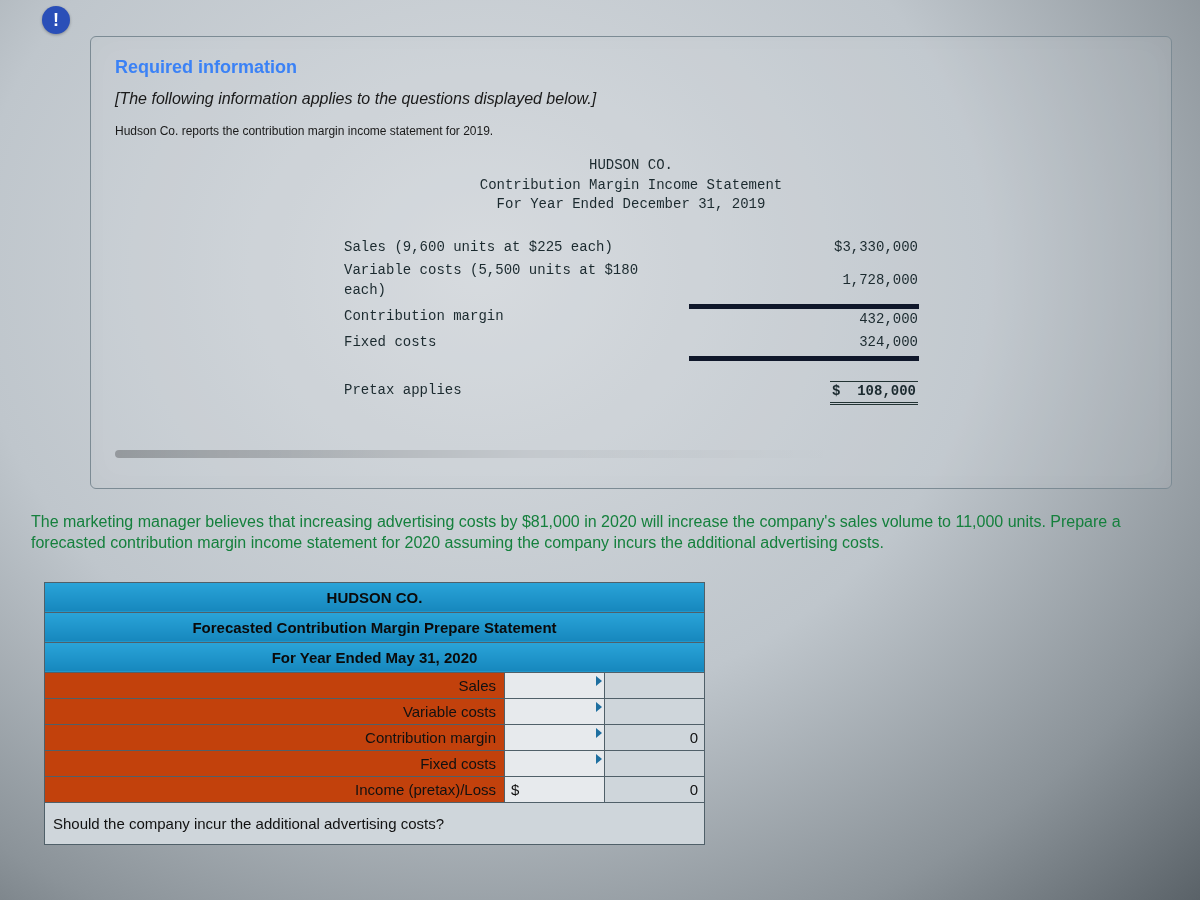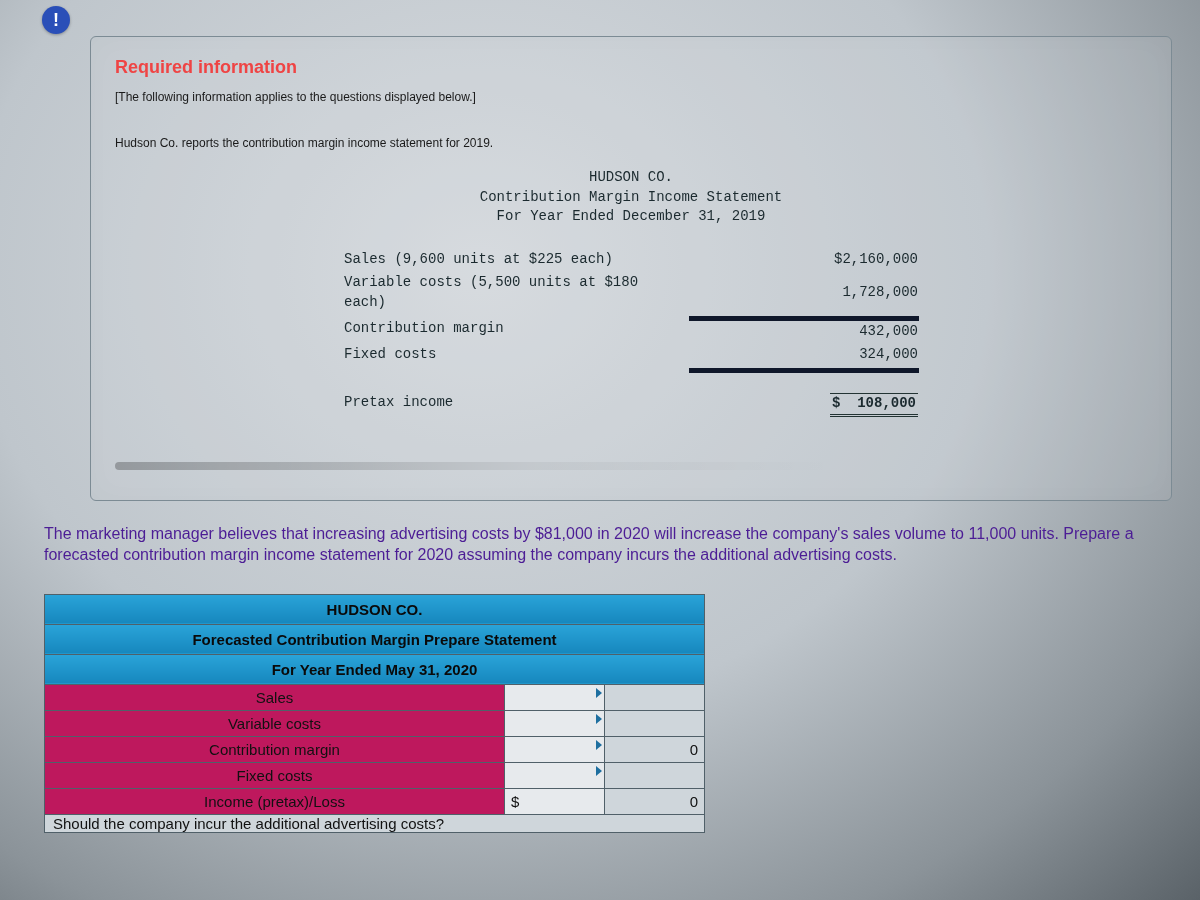--- a/index.html
+++ b/index.html
@@ -33,26 +33,27 @@
     border: 1.5px solid #7c8b94;
     border-radius: 6px;
     padding: 20px 24px 30px 24px;
     background: rgba(210,216,222,0.2);
     min-height: 320px;
     box-shadow: inset 0 0 30px rgba(0,0,0,0.02);
   }
   .req-title {
     font-weight: bold;
     font-size: 18px;
-    color: #ef4444;
+    color: #3b82f6;
     margin-bottom: 12px;
   }
   .intro-italic {
-    font-size: 12px;
-    margin-bottom: 32px;
+    font-style: italic;
+    font-size: 16px;
+    margin-bottom: 16px;
   }
   .intro-plain {
     font-size: 12px;
     margin-bottom: 18px;
   }
   .statement-block {
     margin: 0 auto;
     width: 580px;
     font-family: "Courier New", Courier, monospace;
     font-size: 14px;
@@ -69,23 +70,23 @@
   .underline-top { border-top: 5px solid #0f172a; }
   .double-underline { border-top: 1px solid #233; border-bottom: 3px double #233; font-weight: bold; }
   .hr-shadow {
     height: 8px;
     margin-top: 22px;
     background: linear-gradient(to right, rgba(0,0,0,0.25), rgba(0,0,0,0.05) 40%, rgba(0,0,0,0) 70%);
     border-radius: 4px;
   }
 
   .question-text {
-    margin: 22px 40px 0 16px;
+    margin: 22px 40px 0 3px;
     font-size: 16px;
-    color: #4c1d95;
+    color: #15803d;
     line-height: 1.35;
   }
 
   .worksheet {
     margin: 28px 0 0 16px;
     border-collapse: collapse;
     font-size: 15px;
     color: #111;
     background: #cfd6db;
   }
@@ -95,22 +96,22 @@
   .worksheet .hdr {
     background: linear-gradient(#2aa4d9, #1687bd);
     font-weight: bold;
     text-align: center;
     padding: 6px 10px;
     color: #0a0a0a;
   }
   .worksheet .label-col {
     width: 460px;
     padding: 4px 8px;
-    text-align: center;
-    background: #be185d;
+    text-align: right;
+    background: #c2410c;
   }
   .worksheet .in-col {
     width: 100px;
     padding: 2px 6px;
     text-align: right;
     background: #e7eaed;
   }
   .worksheet .total-col {
     width: 100px;
     padding: 2px 6px;
@@ -124,21 +125,21 @@
     content: "";
     position: absolute;
     right: 2px;
     top: 3px;
     width: 0; height: 0;
     border-left: 6px solid #1e6fa0;
     border-top: 5px solid transparent;
     border-bottom: 5px solid transparent;
   }
   .worksheet .question-row td {
-    padding: 0 8px;
+    padding: 12px 8px;
     background: #cfd6db;
   }
 </style>
 </head>
 <body>
 
 <div class="page">
 
   <div class="alert-icon">
     <span>!</span>
@@ -150,36 +151,36 @@
     <div class="intro-plain">Hudson Co. reports the contribution margin income statement for 2019.</div>
 
     <div class="statement-block">
       <div class="statement-header">HUDSON CO.</div>
       <div class="statement-header">Contribution Margin Income Statement</div>
       <div class="statement-header">For Year Ended December 31, 2019</div>
       <table class="statement-lines">
         <tbody>
             <tr>
           <td>Sales (9,600 units at $225 each)</td>
-          <td class="amt">$2,160,000</td>
+          <td class="amt">$3,330,000</td>
         </tr>
         <tr>
           <td>Variable costs (5,500 units at $180 each)</td>
           <td class="amt">1,728,000</td>
         </tr>
         <tr>
           <td>Contribution margin</td>
           <td class="amt underline-top">432,000</td>
         </tr>
         <tr>
           <td>Fixed costs</td>
           <td class="amt">324,000</td>
         </tr>
         <tr>
-          <td>Pretax income</td>
+          <td>Pretax applies</td>
           <td class="amt underline-top" style="position:relative;">
             <span class="double-underline" style="display:inline-block;padding:0 2px;">$  108,000</span>
           </td>
         </tr>
       </tbody>
         </table>
     </div>
 
     <div class="hr-shadow"></div>
   </div>

